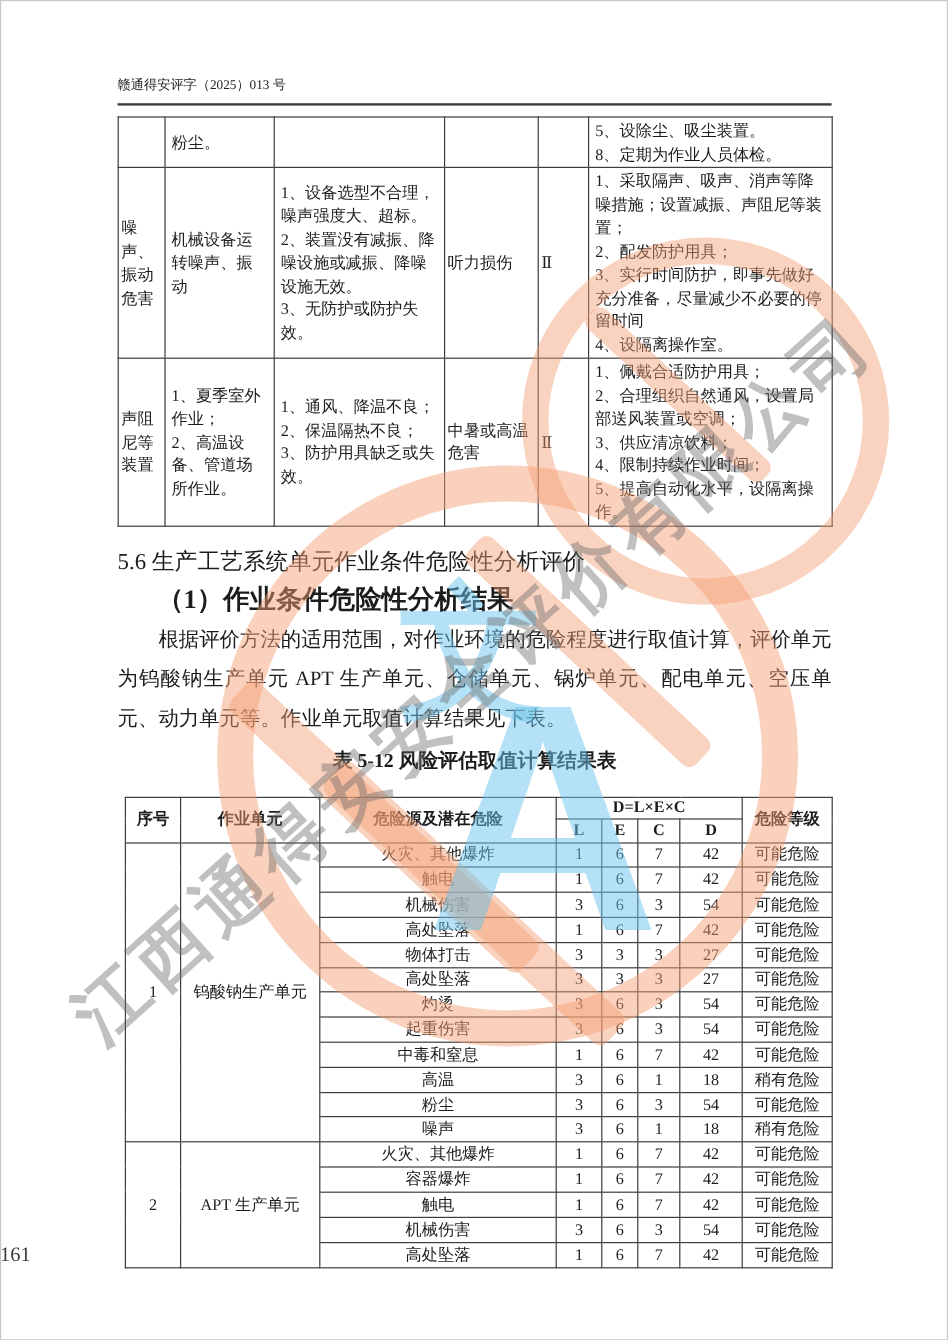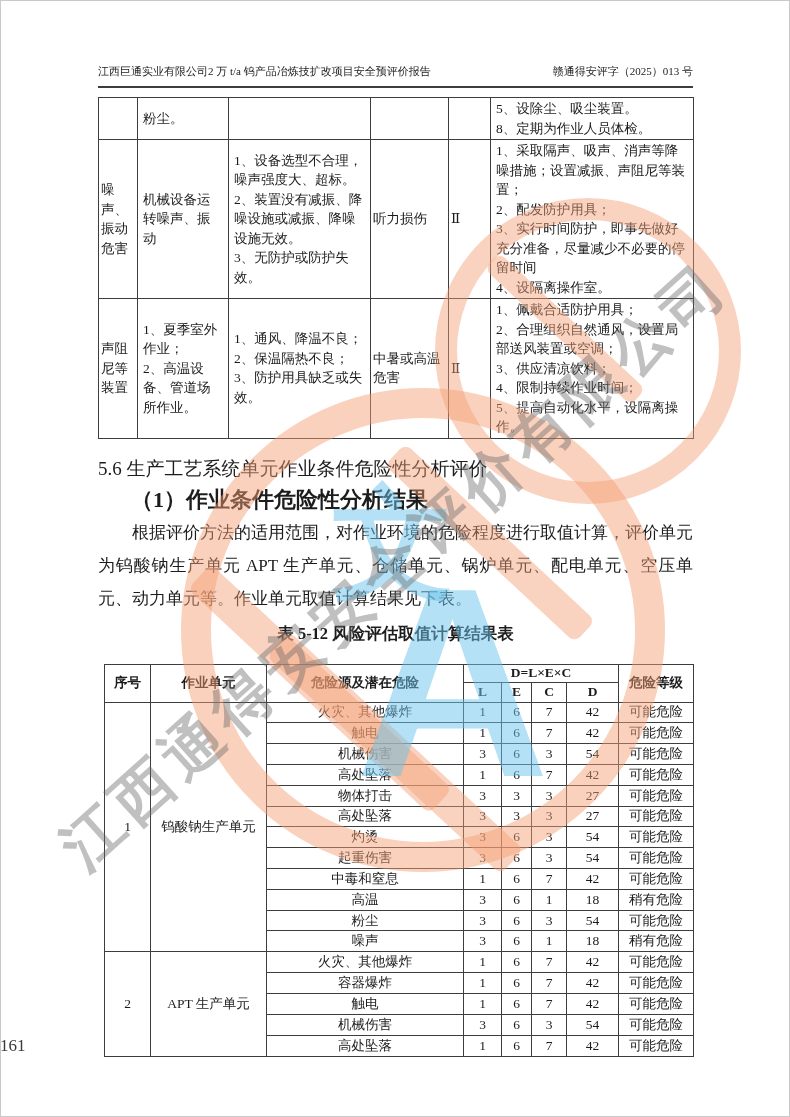--- a/index.html
+++ b/index.html
@@ -56,21 +56,20 @@
     color:rgba(105,195,235,0.5);font-family:"Liberation Sans",sans-serif;}
 </style>
 </head>
 <body>
 
 <div class="page">
 
   <div class="content">
 
     <div class="doc-header">
-      <span>江西巨通实业有限公司2 万 t/a 钨产品冶炼技扩改项目安全预评价报告</span>
       <span>赣通得安评字（2025）013 号</span>
     </div>
 
     <table class="cont-table">
       <colgroup>
         <col style="width:39px">
           <col style="width:91px">
           <col style="width:142px">
         <col style="width:78px">
           <col style="width:42px">

